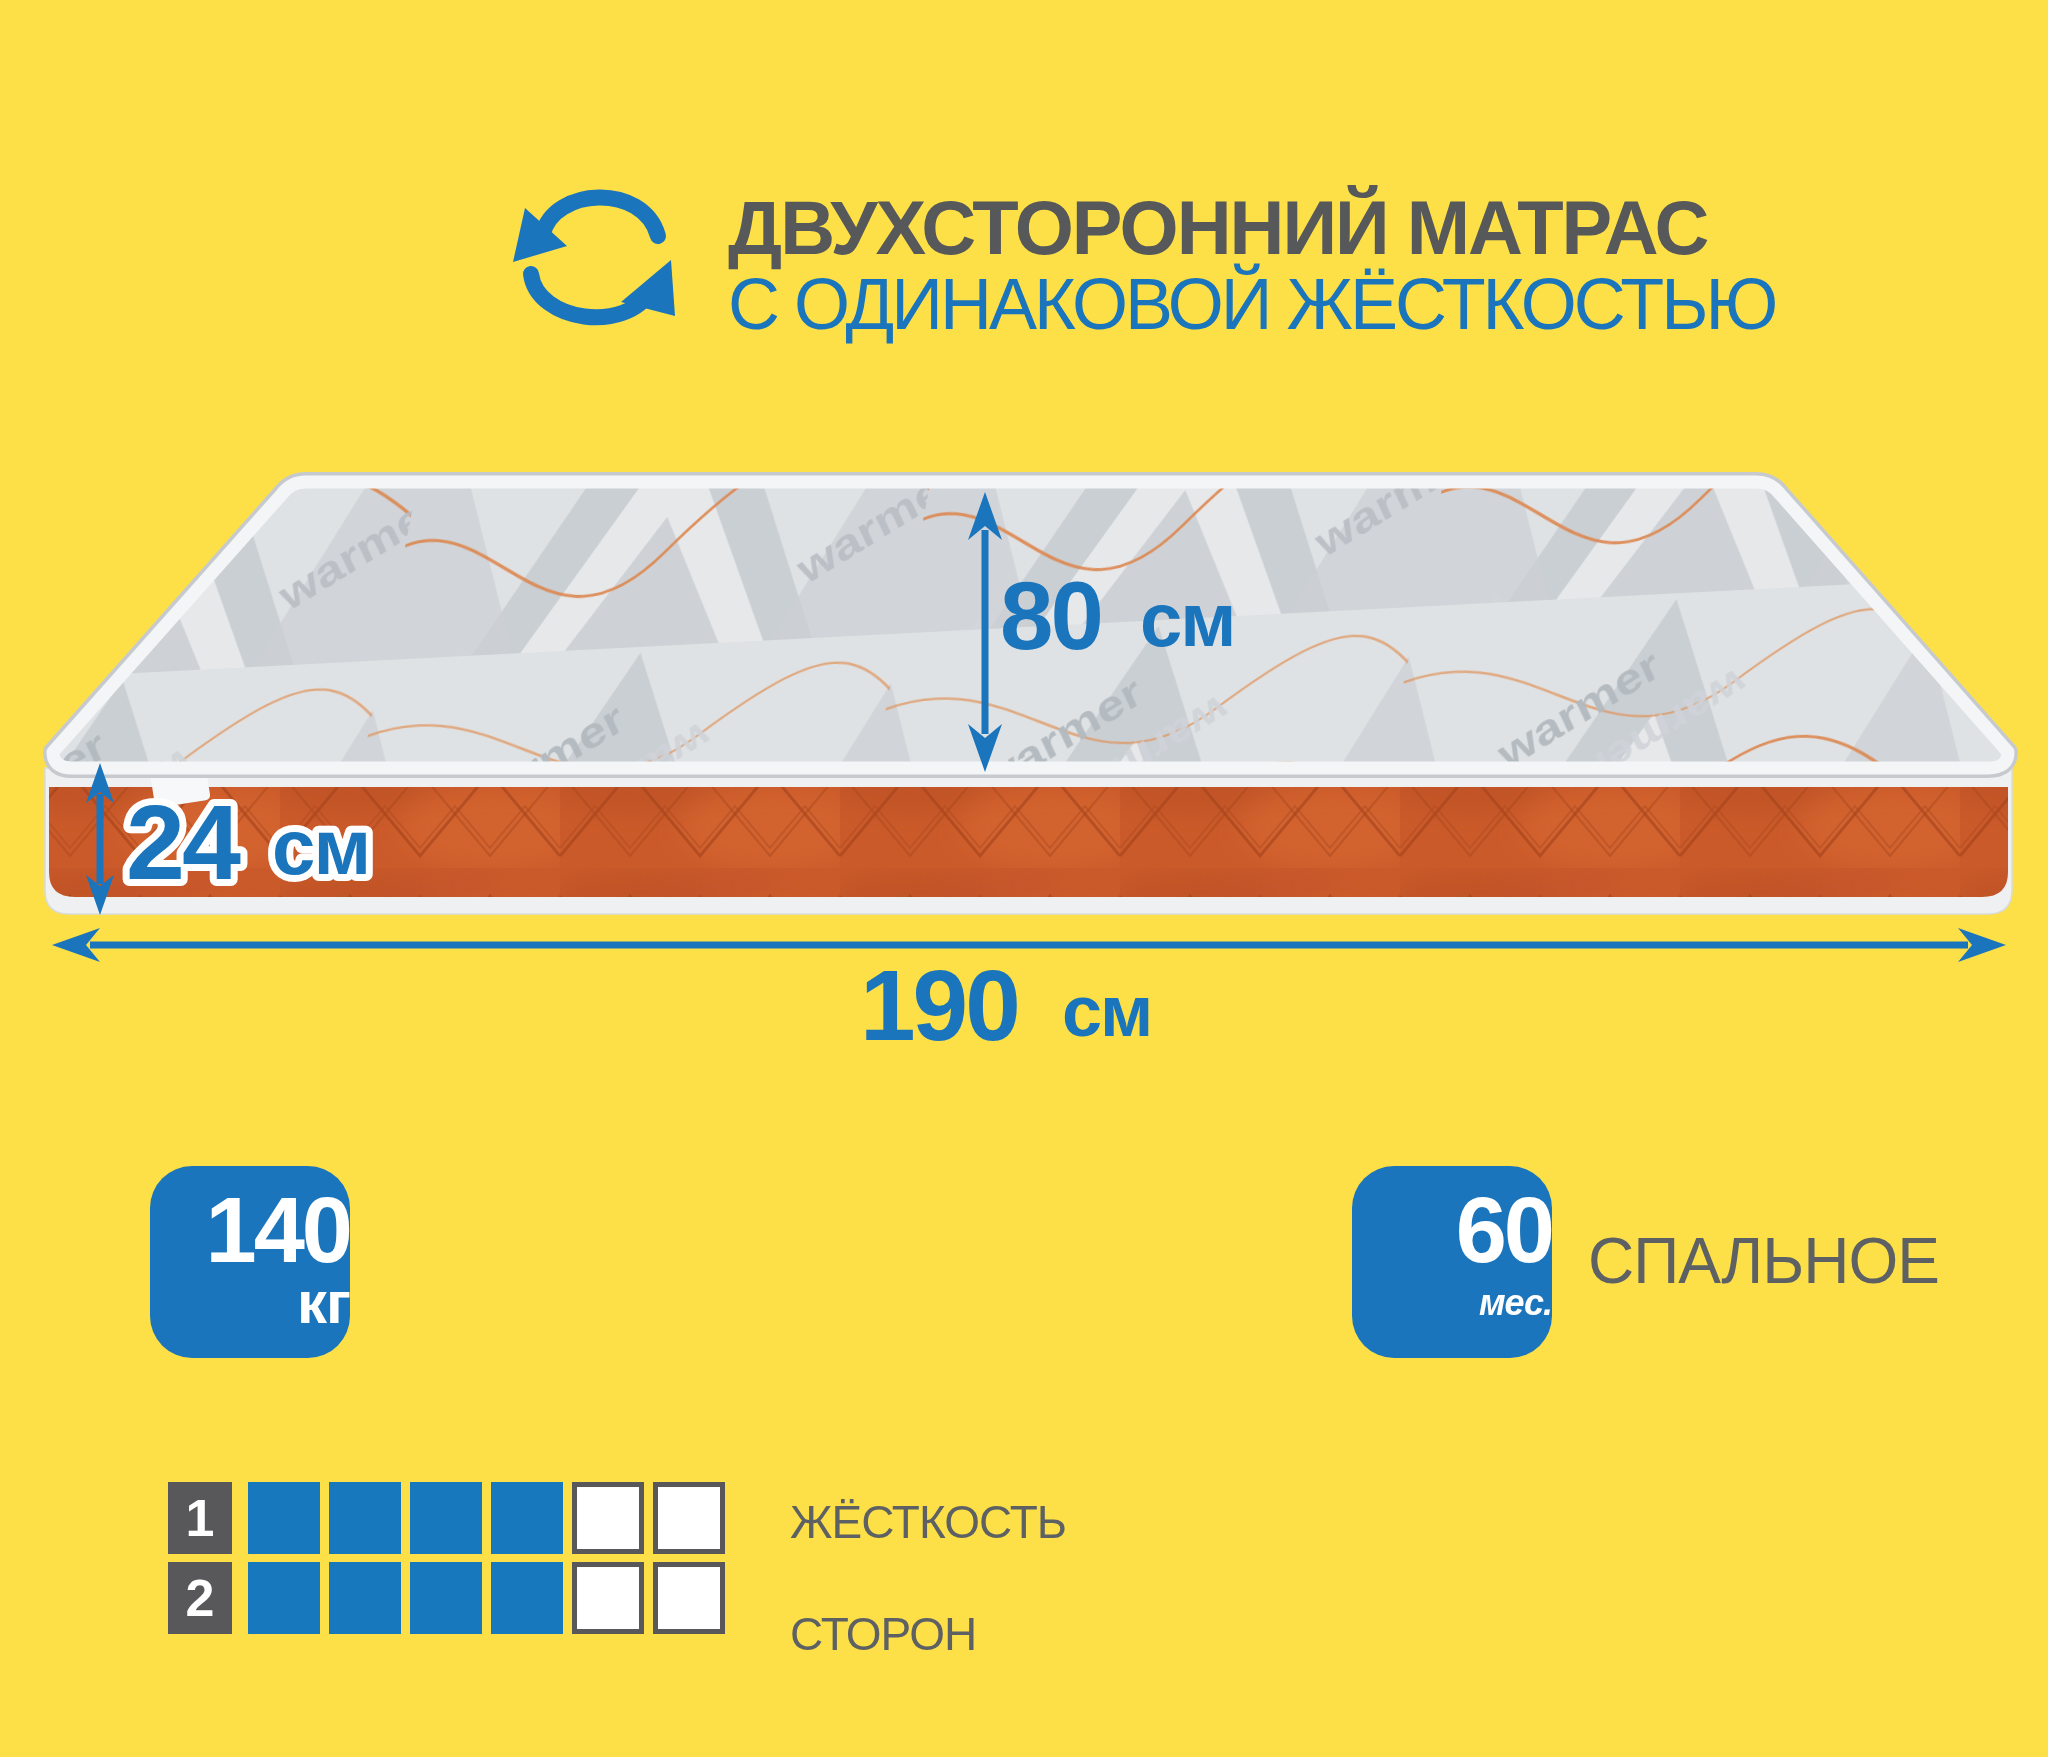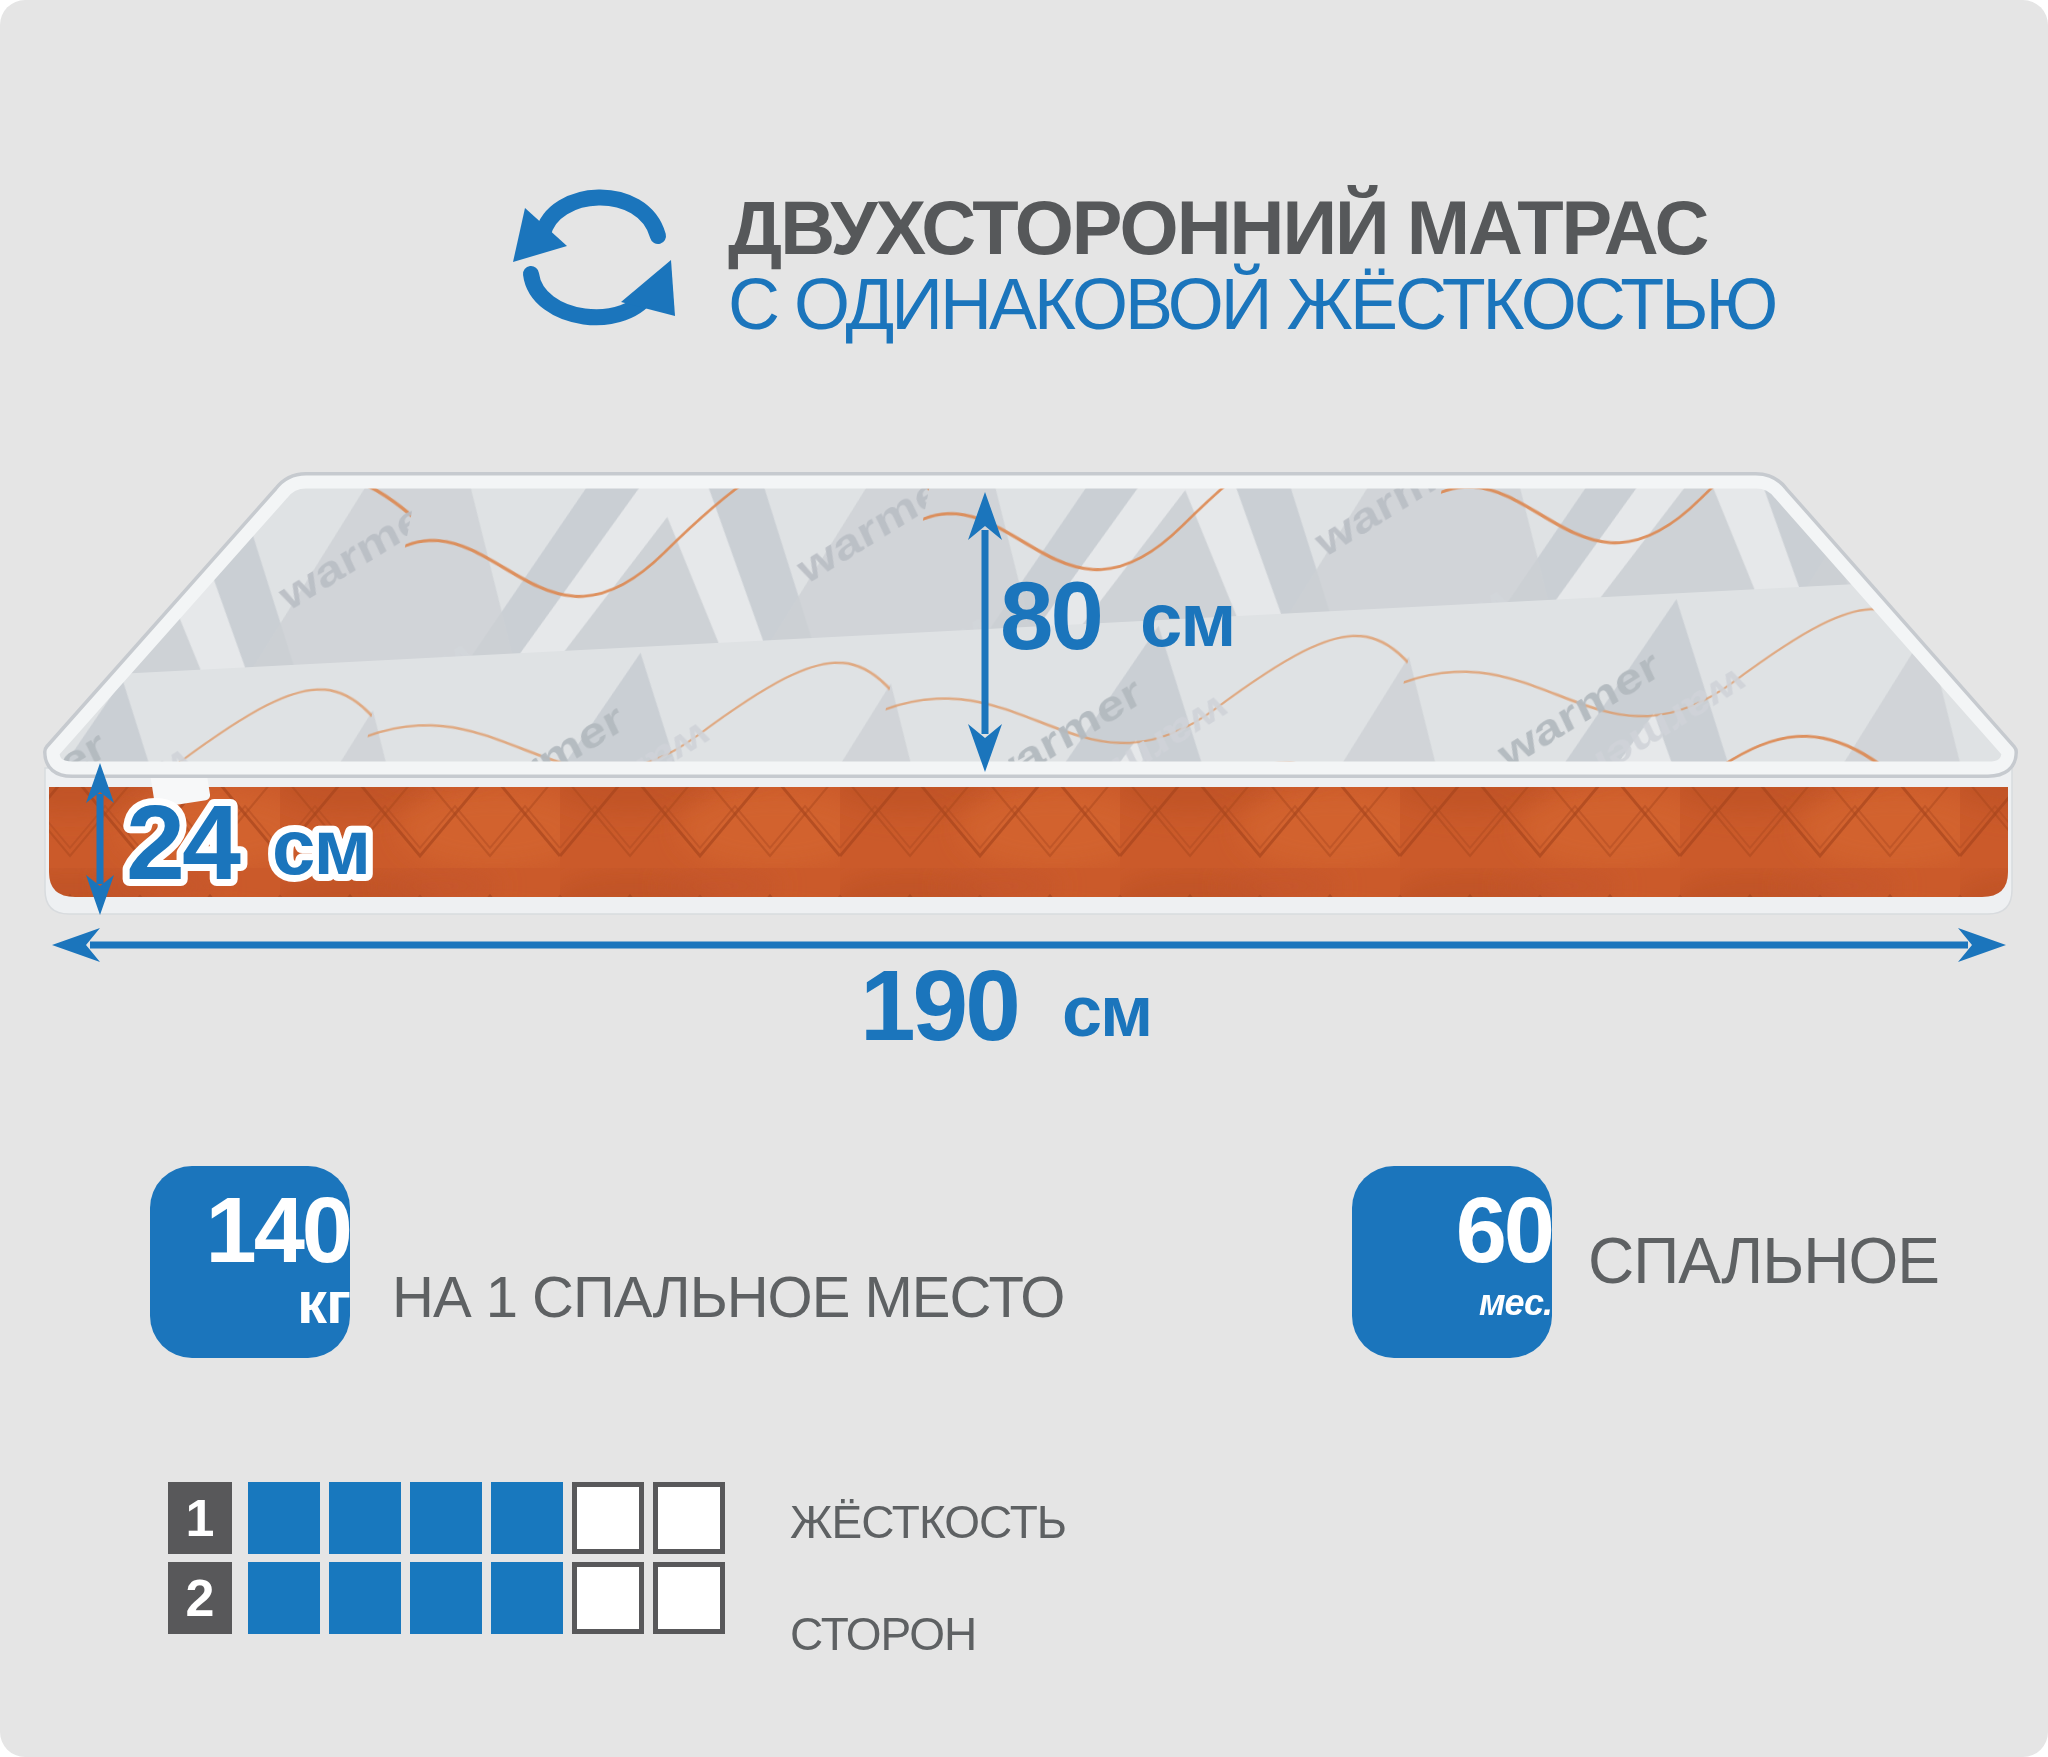--- a/index.html
+++ b/index.html
@@ -1,19 +1,18 @@
 <!DOCTYPE html>
 <html><head>
 <meta charset="utf-8">
 <style>
   html,body{margin:0;padding:0;background:#fff;}
   .canvas{
-    position:relative;width:2048px;height:1757px;background:#e5e5e5;overflow:hidden;
+    position:relative;width:2048px;height:1757px;background:#fde047;overflow:hidden;
     font-family:"Liberation Sans","DejaVu Sans",sans-serif;
-    border-radius:25px;
   }
   
   .title-line1{
     position:absolute;left:728px;top:190px;font-size:76px;font-weight:bold;
     letter-spacing:-2px;color:#56585a;white-space:nowrap;line-height:76px;
   }
   .title-line2{
     position:absolute;left:728px;top:266px;font-size:72px;font-weight:normal;
     letter-spacing:-3px;color:#1b75bc;white-space:nowrap;line-height:76px;
   }
@@ -125,21 +124,20 @@
       <path d="M2006,945 L1958,928 L1972,945 L1958,962 Z"></path>
     </g>
     <text class="dim-num" x="860" y="1040" font-size="100">190</text>
     <text class="dim-unit" x="1062" y="1036" font-size="72">см</text>
   </svg>
 
   <div class="badge" style="left:150px;top:1166px;">
     <div class="badge-value">140</div>
     <div class="badge-unit">кг</div>
   </div>
-  <div class="feature-label" style="left:392px;top:1258px;">НА 1 СПАЛЬНОЕ МЕСТО</div>
 
   <div class="badge" style="left:1352px;top:1166px;">
     <div class="badge-value">60</div>
     <div class="badge-unit" style="font-size:36px;font-style:italic;">мес.</div>
   </div>
   <div class="feature-label" style="left:1588px;top:1222px;font-size:64px;">СПАЛЬНОЕ</div>
 
   <div class="scale-row" style="top:1482px;">
     <div class="num-cell">1</div>
   <div class="cell filled"></div>

